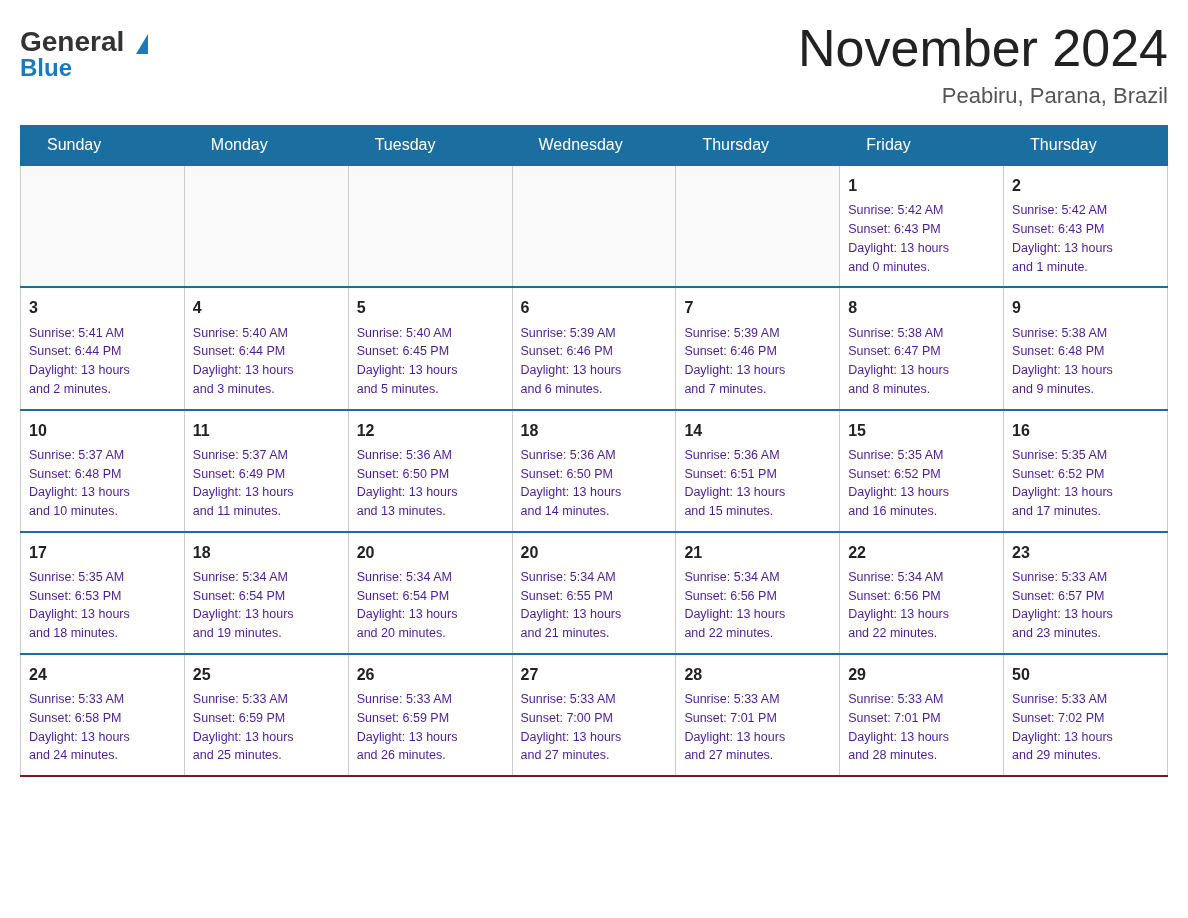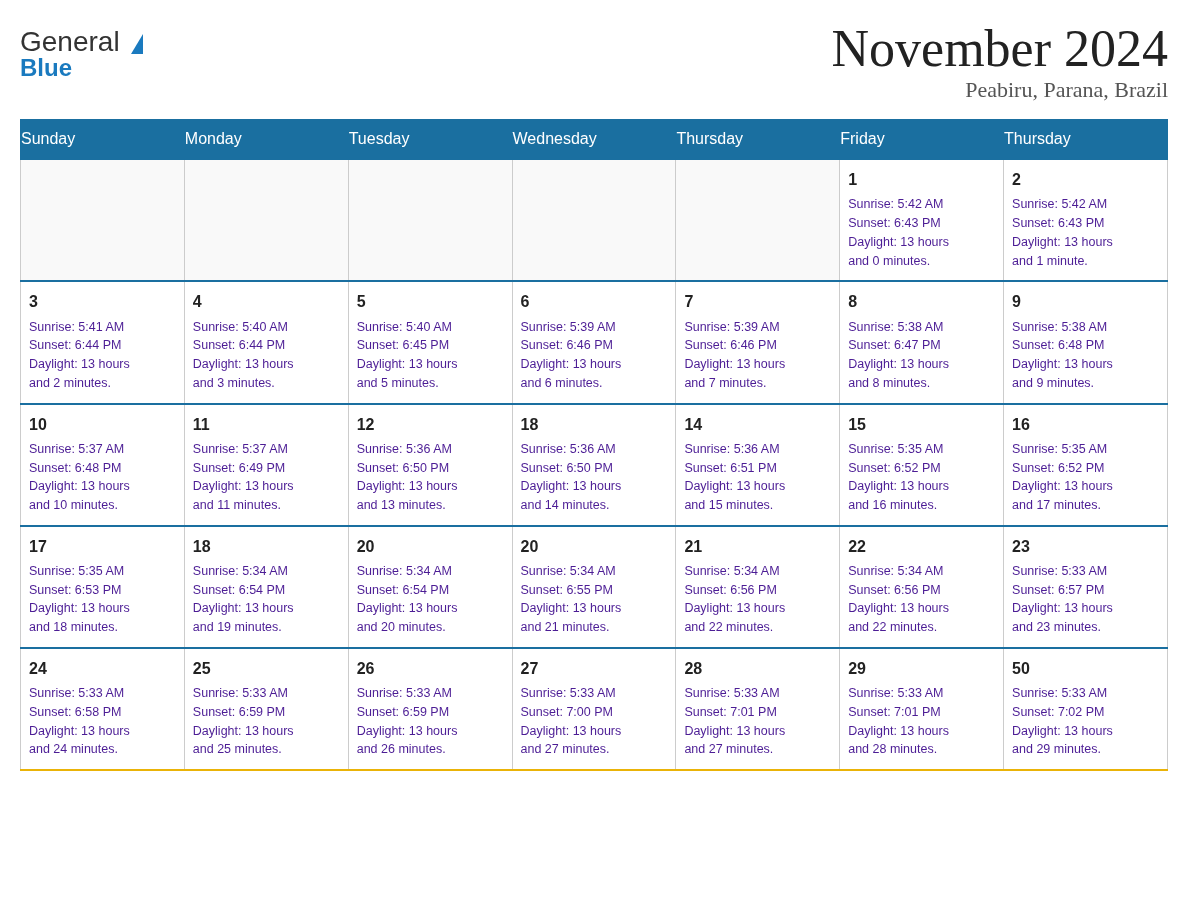--- a/index.html
+++ b/index.html
@@ -18,60 +18,59 @@
       margin-bottom: 16px;
     }
     .logo {
       display: flex;
       flex-direction: column;
       align-items: flex-start;
       padding-top: 8px;
     }
     .logo-general {
       font-size: 28px;
-      font-weight: normal;
+      font-weight: bold;
       color: #333;
       line-height: 1;
     }
     .logo-blue {
       font-size: 24px;
       font-weight: bold;
       color: #1a7abf;
       line-height: 1;
       display: flex;
       align-items: center;
       gap: 4px;
     }
     .title-area {
       text-align: right;
-      font-family: Liberation Serif, serif;
     }
     .calendar-title {
       font-size: 52px;
       font-weight: normal;
       color: #222;
       line-height: 1.1;
     }
     .subtitle {
       font-size: 22px;
       color: #555;
-      margin-top: 0;
+      margin-top: 6px;
       text-align: right;
     }
     .calendar-table {
       width: 100%;
       border-collapse: collapse;
       table-layout: fixed;
     }
     .calendar-table thead tr th {
       background-color: #1a6fa0;
       color: #fff;
       font-size: 16px;
       font-weight: normal;
-      padding: 10px 0;
+      padding: 10px 26px;
       text-align: left;
       border: 1px solid #1a6fa0;
     }
     .calendar-table tbody tr {
       border-top: 2px solid #1a6fa0;
     }
     .calendar-table tbody tr td {
       vertical-align: top;
       padding: 8px 8px 10px 8px;
       font-size: 13px;
@@ -89,21 +88,21 @@
     }
     .day-info {
       font-size: 12.5px;
       color: #4c1d95;
       line-height: 1.5;
     }
     .empty-cell {
       background: #f9f9f9;
     }
     .calendar-table tbody tr:last-child {
-      border-bottom: 2px solid #eab308;
+      border-bottom: 2px solid #7f1d1d;
     }
   </style>
 </head>
 <body>
 
 <div class="header-area">
   <div class="logo">
     <div class="logo-general">
       <span>General</span>
       <span style="display:inline-block;width:0;height:0;border-left:12px solid transparent;border-right:0px solid transparent;border-bottom:20px solid #1a7abf;margin-left:4px;vertical-align:middle;"></span>

